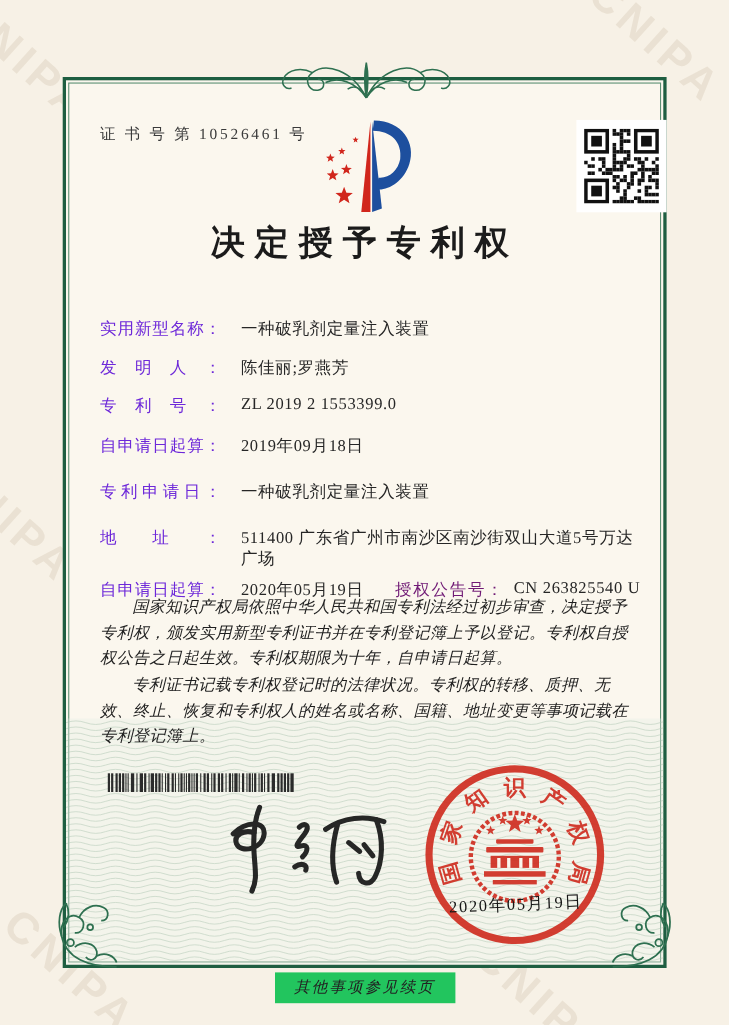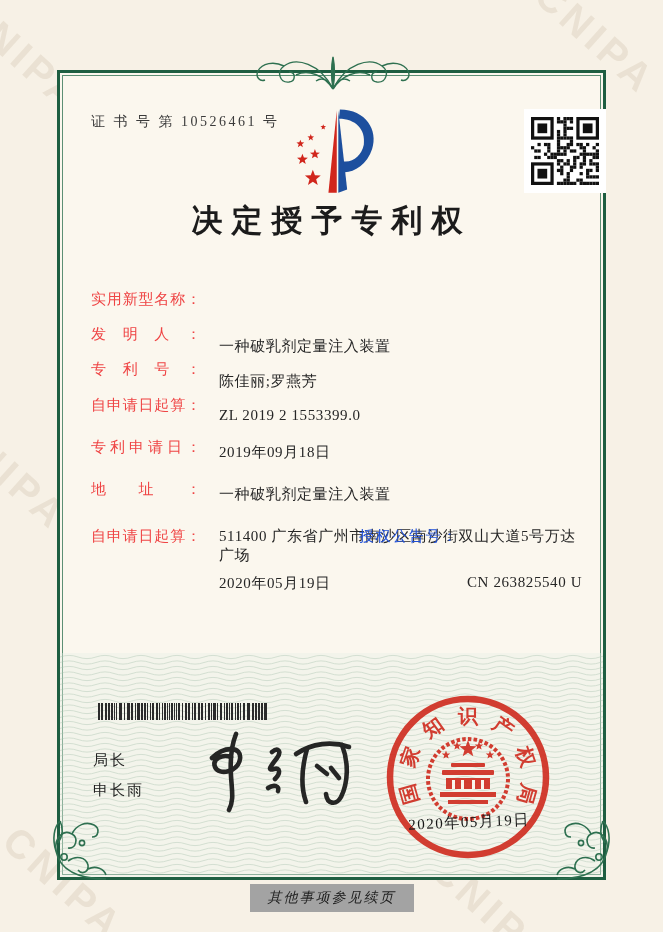--- a/index.html
+++ b/index.html
@@ -36,28 +36,28 @@
   .qrbox{position:absolute;left:464px;top:36px;width:82px;height:84px;background:#ffffff;z-index:5;}
   .qrbox svg{position:absolute;left:7px;top:8px;}
   .title{
     position:absolute;left:0;top:127px;width:100%;text-align:center;
     font-size:31px;font-weight:bold;color:#1b1b1b;letter-spacing:9px;z-index:5;
   }
   .fields{position:absolute;left:31px;top:211px;width:494px;font-size:15px;color:#262626;z-index:5;}
   .frow{position:absolute;left:0;white-space:nowrap;}
   .flabel{
     display:inline-block;width:110px;text-align:justify;text-align-last:justify;
-    vertical-align:top;color:#ef4444;
-  }
-  .fval{display:inline-block;margin-left:18px;letter-spacing:0.6px;vertical-align:top;margin-top:47px;}
+    vertical-align:top;color:#6d28d9;
+  }
+  .fval{display:inline-block;margin-left:18px;letter-spacing:0.6px;vertical-align:top;}
   .fval2{display:block;letter-spacing:0.6px;margin-top:5px;}
   .fpair2{position:absolute;left:268px;top:0;white-space:nowrap;}
   .flabel2{
     display:inline-block;width:98px;text-align:justify;text-align-last:justify;
-    vertical-align:top;color:#1d4ed8;
+    vertical-align:top;color:#701a75;
   }
   .paras{
     position:absolute;left:31px;top:468px;width:492px;z-index:5;
     font-size:14.6px;line-height:1.62;color:#1f1f1f;font-style:italic;letter-spacing:0.4px;
   }
   .paras p{margin:0;text-indent:2em;}
   .barcode{position:absolute;left:38px;top:630px;height:17px;display:flex;align-items:stretch;z-index:5;}
   .barcode i{display:block;background:#2b2b2b;}
   .officer{
     position:absolute;left:33px;top:678px;z-index:5;
@@ -69,21 +69,21 @@
   .sealdate{
     position:absolute;left:334px;top:740px;width:150px;text-align:center;z-index:7;
     font-size:15px;color:#161616;letter-spacing:1.5px;transform:rotate(-2.5deg);
   }
   .pageinfo{
     position:absolute;left:0;top:776px;width:100%;text-align:center;z-index:5;
     font-size:13px;color:#2f2f2f;letter-spacing:1px;
   }
   .footer-note{
     position:absolute;left:50%;top:884px;transform:translateX(-50%);
-    background:#a3a3a3;padding:5px 18px;z-index:3;
+    background:#22c55e;padding:5px 18px;z-index:3;
     font-size:14px;color:#222;font-style:italic;letter-spacing:2px;white-space:nowrap;
   }
   .green-stroke{stroke:#2e7050;fill:none;}
 </style>
 </head>
 <body>
 
 <div class="frame">
   <div class="frame-inner"></div>
 
@@ -344,20 +344,24 @@
       <span class="flabel">地址：</span><span class="fval" style="white-space:normal;width:364px"><span>511400 广东省广州市南沙区南沙街双山大道5号万达广场</span></span>
     </div>
     <div class="frow" style="top:243px">
       <span class="flabel">自申请日起算：</span><span class="fval">2020年05月19日</span>
       <span class="fpair2">
         <span class="flabel2">授权公告号：</span><span class="fval" style="margin-left:10px">CN 263825540 U</span>
       </span>
     </div>
   </div>
 
+  <div class="paras">
+    <p>国家知识产权局依照中华人民共和国专利法经过初步审查，决定授予专利权，颁发实用新型专利证书并在专利登记簿上予以登记。专利权自授权公告之日起生效。专利权期限为十年，自申请日起算。</p>
+    <p>专利证书记载专利权登记时的法律状况。专利权的转移、质押、无效、终止、恢复和专利权人的姓名或名称、国籍、地址变更等事项记载在专利登记簿上。</p>
+  </div>
 
   <div class="barcode" id="barcode">
       <i style="width: 2px; margin-right: 1px;"></i>
       <i style="width: 2px; margin-right: 2px;"></i>
       <i style="width: 2px; margin-right: 1px;"></i>
       <i style="width: 2px; margin-right: 1px;"></i>
       <i style="width: 2px; margin-right: 1px;"></i>
       <i style="width: 1px; margin-right: 1px;"></i>
       <i style="width: 1px; margin-right: 2px;"></i>
       <i style="width: 3px; margin-right: 2px;"></i>
@@ -403,24 +407,20 @@
       <i style="width: 1px; margin-right: 2px;"></i>
       <i style="width: 2px; margin-right: 2px;"></i>
       <i style="width: 3px; margin-right: 2px;"></i>
       <i style="width: 2px; margin-right: 1px;"></i>
       <i style="width: 2px; margin-right: 1px;"></i>
       <i style="width: 2px; margin-right: 1px;"></i>
       <i style="width: 2px; margin-right: 1px;"></i>
       <i style="width: 3px; margin-right: 1px;"></i>
     </div>
 
-  <div class="officer">
-    <div>局长</div>
-    <div class="name">申长雨</div>
-  </div>
 
   <svg class="signature" viewBox="0 0 172 88">
     <g stroke="#151515" stroke-width="4.6" fill="none" stroke-linecap="round" opacity="0.92">
       <path d="M52,6 C48,16 46,32 47,48 C48,64 50,72 45,82"></path>
       <path d="M28,30 C40,18 58,18 56,31 C54,44 35,48 31,39 C28,31 38,26 47,29"></path>
       <path d="M88,24 C94,19 98,23 93,30 C86,39 83,43 90,41 C96,39 97,45 91,51"></path>
       <path d="M84,60 C90,56 96,58 94,63"></path>
       <path d="M112,26 C128,15 148,13 165,19"></path>
       <path d="M123,21 C118,39 116,57 122,74"></path>
       <path d="M158,17 C165,35 164,55 157,69 C152,78 143,76 142,66"></path>

